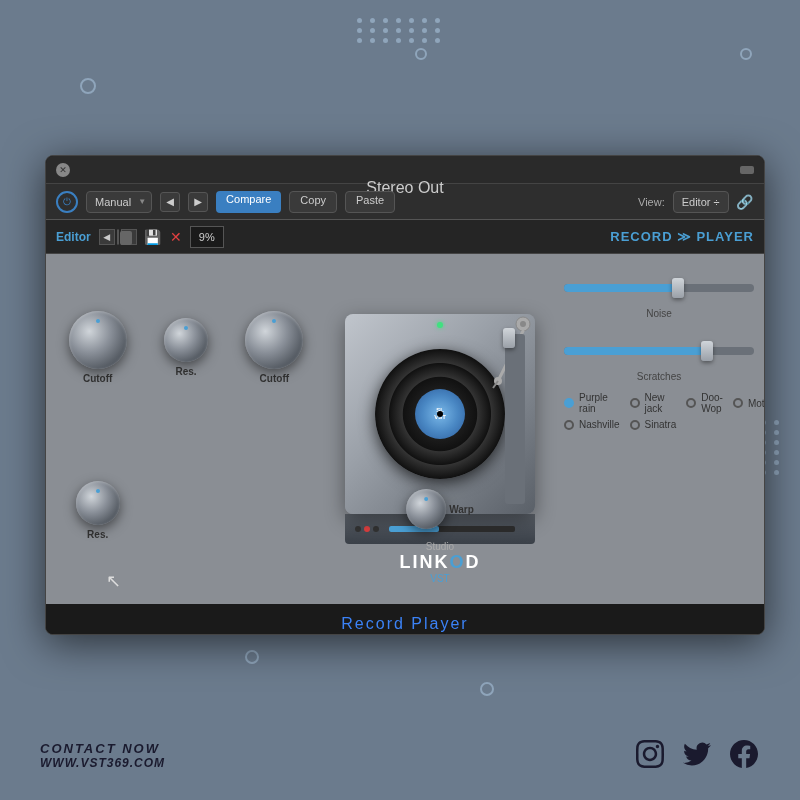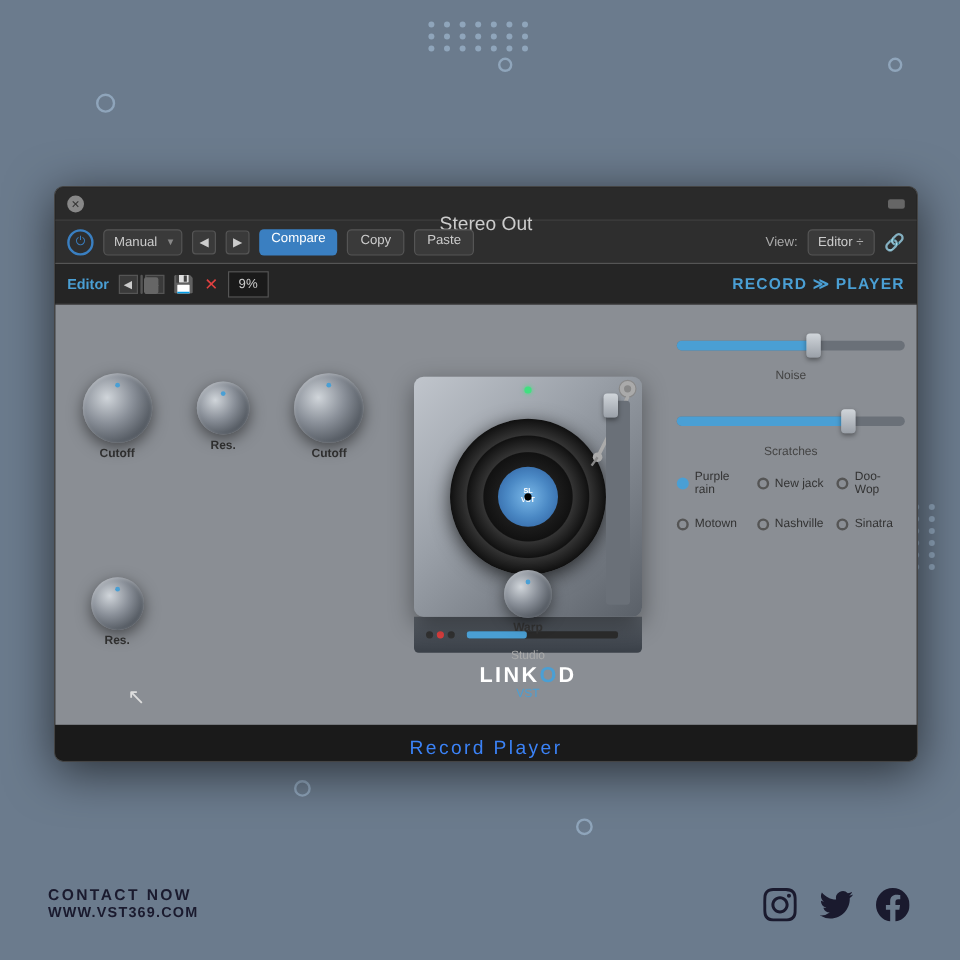--- a/index.html
+++ b/index.html
@@ -453,21 +453,20 @@
       background: #333;
     }
     .led.red { background: #e04040; }
 
     .warp-knob-group {
       position: absolute;
       bottom: 15px;
       left: 50%;
       transform: translateX(-50%);
       display: flex;
-      flex-direction: column;
       align-items: center;
       gap: 3px;
     }
 
     
     .right-panel {
       width: 210px;
       padding: 10px;
       display: flex;
       flex-direction: column;
@@ -526,22 +525,22 @@
 
     
     .scratches-section {
       display: flex;
       flex-direction: column;
       gap: 4px;
     }
 
     .radio-grid {
       display: grid;
-      grid-template-columns: 1fr 1fr 1fr;
-      gap: 17px 10px;
+      grid-template-columns: 1fr 1fr 1fr 1fr;
+      gap: 5px 10px;
     }
 
     .radio-item {
       display: flex;
       align-items: center;
       gap: 5px;
       cursor: pointer;
     }
 
     .radio-dot {
@@ -612,22 +611,23 @@
     }
 
     
     .footer {
       position: absolute;
       bottom: 30px;
       left: 0;
       right: 0;
       display: flex;
       justify-content: space-between;
-      align-items: flex-start;
+      align-items: flex-end;
       padding: 0 40px;
+      font-style: italic;
     }
 
     .contact-info {
       color: #1a1a2e;
     }
     .contact-now {
       font-size: 13px;
       font-weight: 900;
       letter-spacing: 2px;
     }

